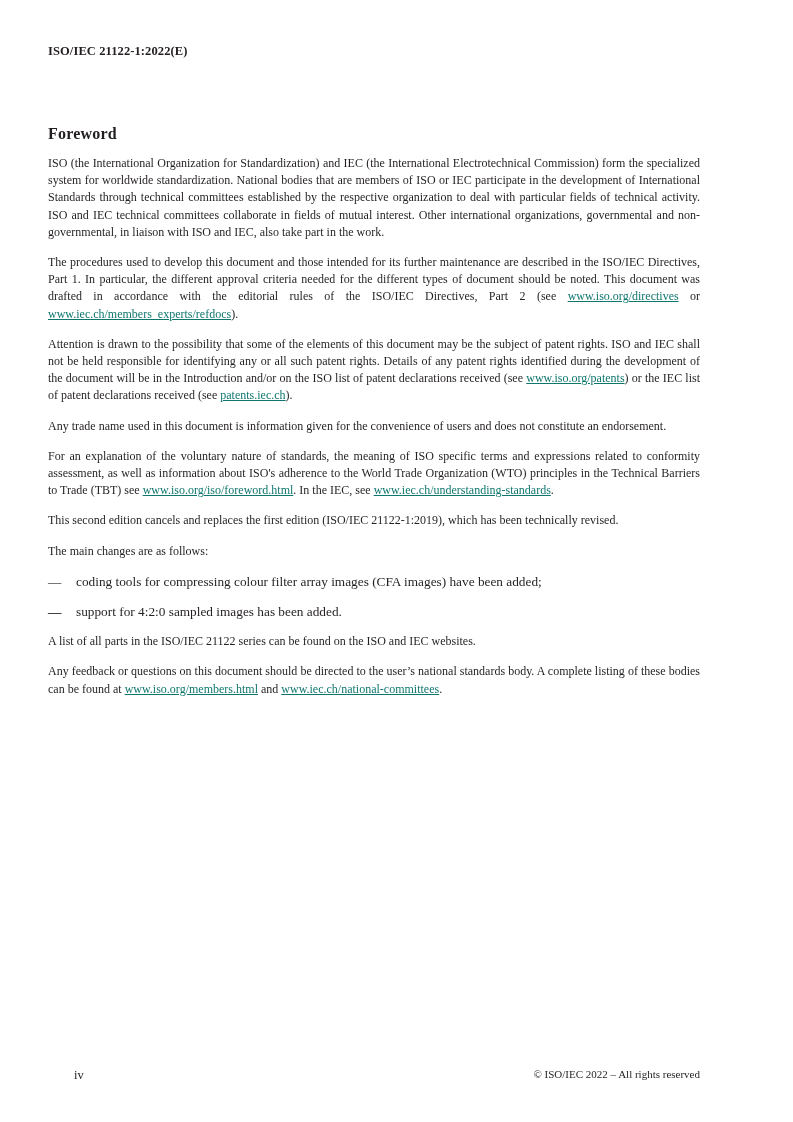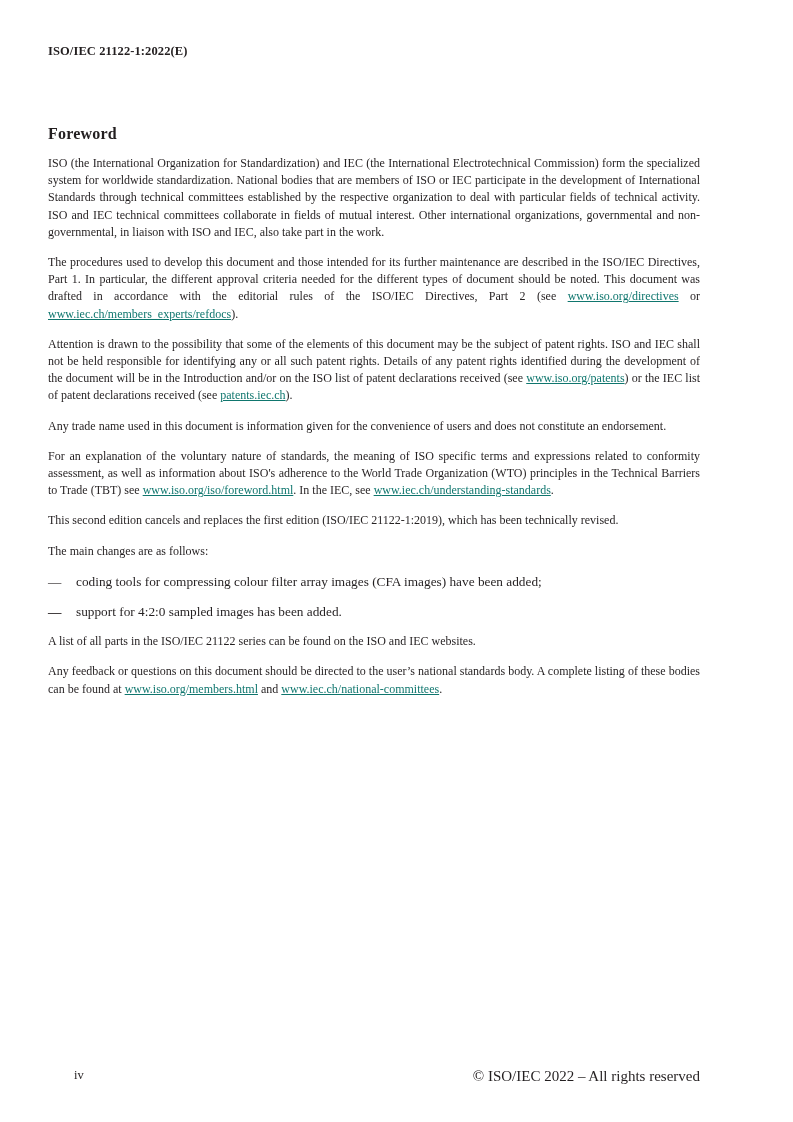--- a/index.html
+++ b/index.html
@@ -82,21 +82,21 @@
     display: flex;
     justify-content: space-between;
     align-items: flex-start;
     font-size: 12px;
     margin-left: 26px;
   }
   .footer .pgnum {
     font-size: 12.5px;
   }
   .footer .copyright {
-    font-size: 15px;
+    font-size: 11px;
     white-space: nowrap;
   }
 </style>
 </head>
 <body>
 
 <div class="page">
 
   <div class="doc-ref">ISO/IEC 21122-1:2022(E)</div>
 

